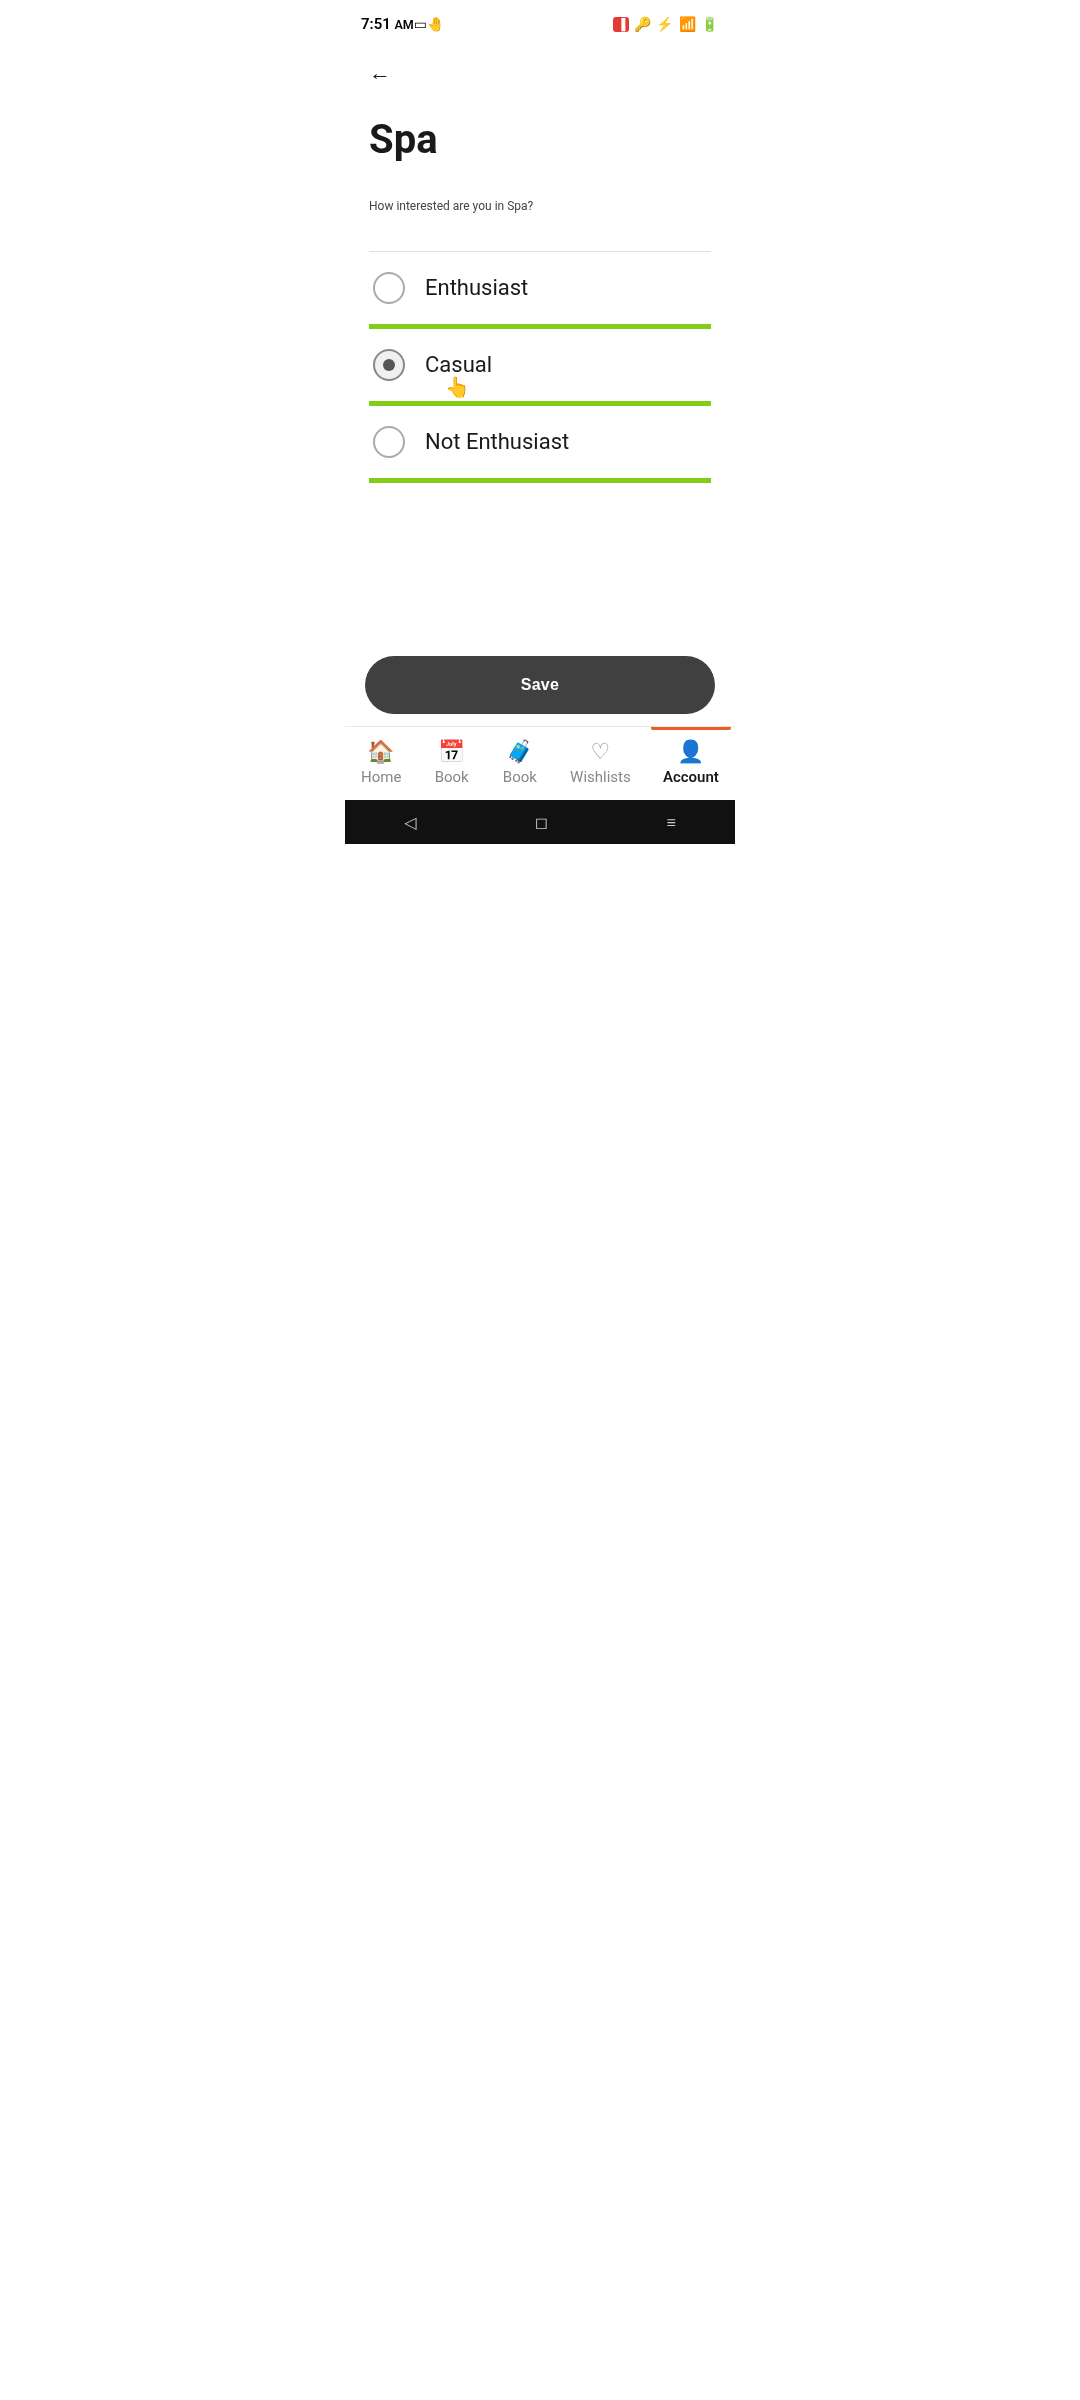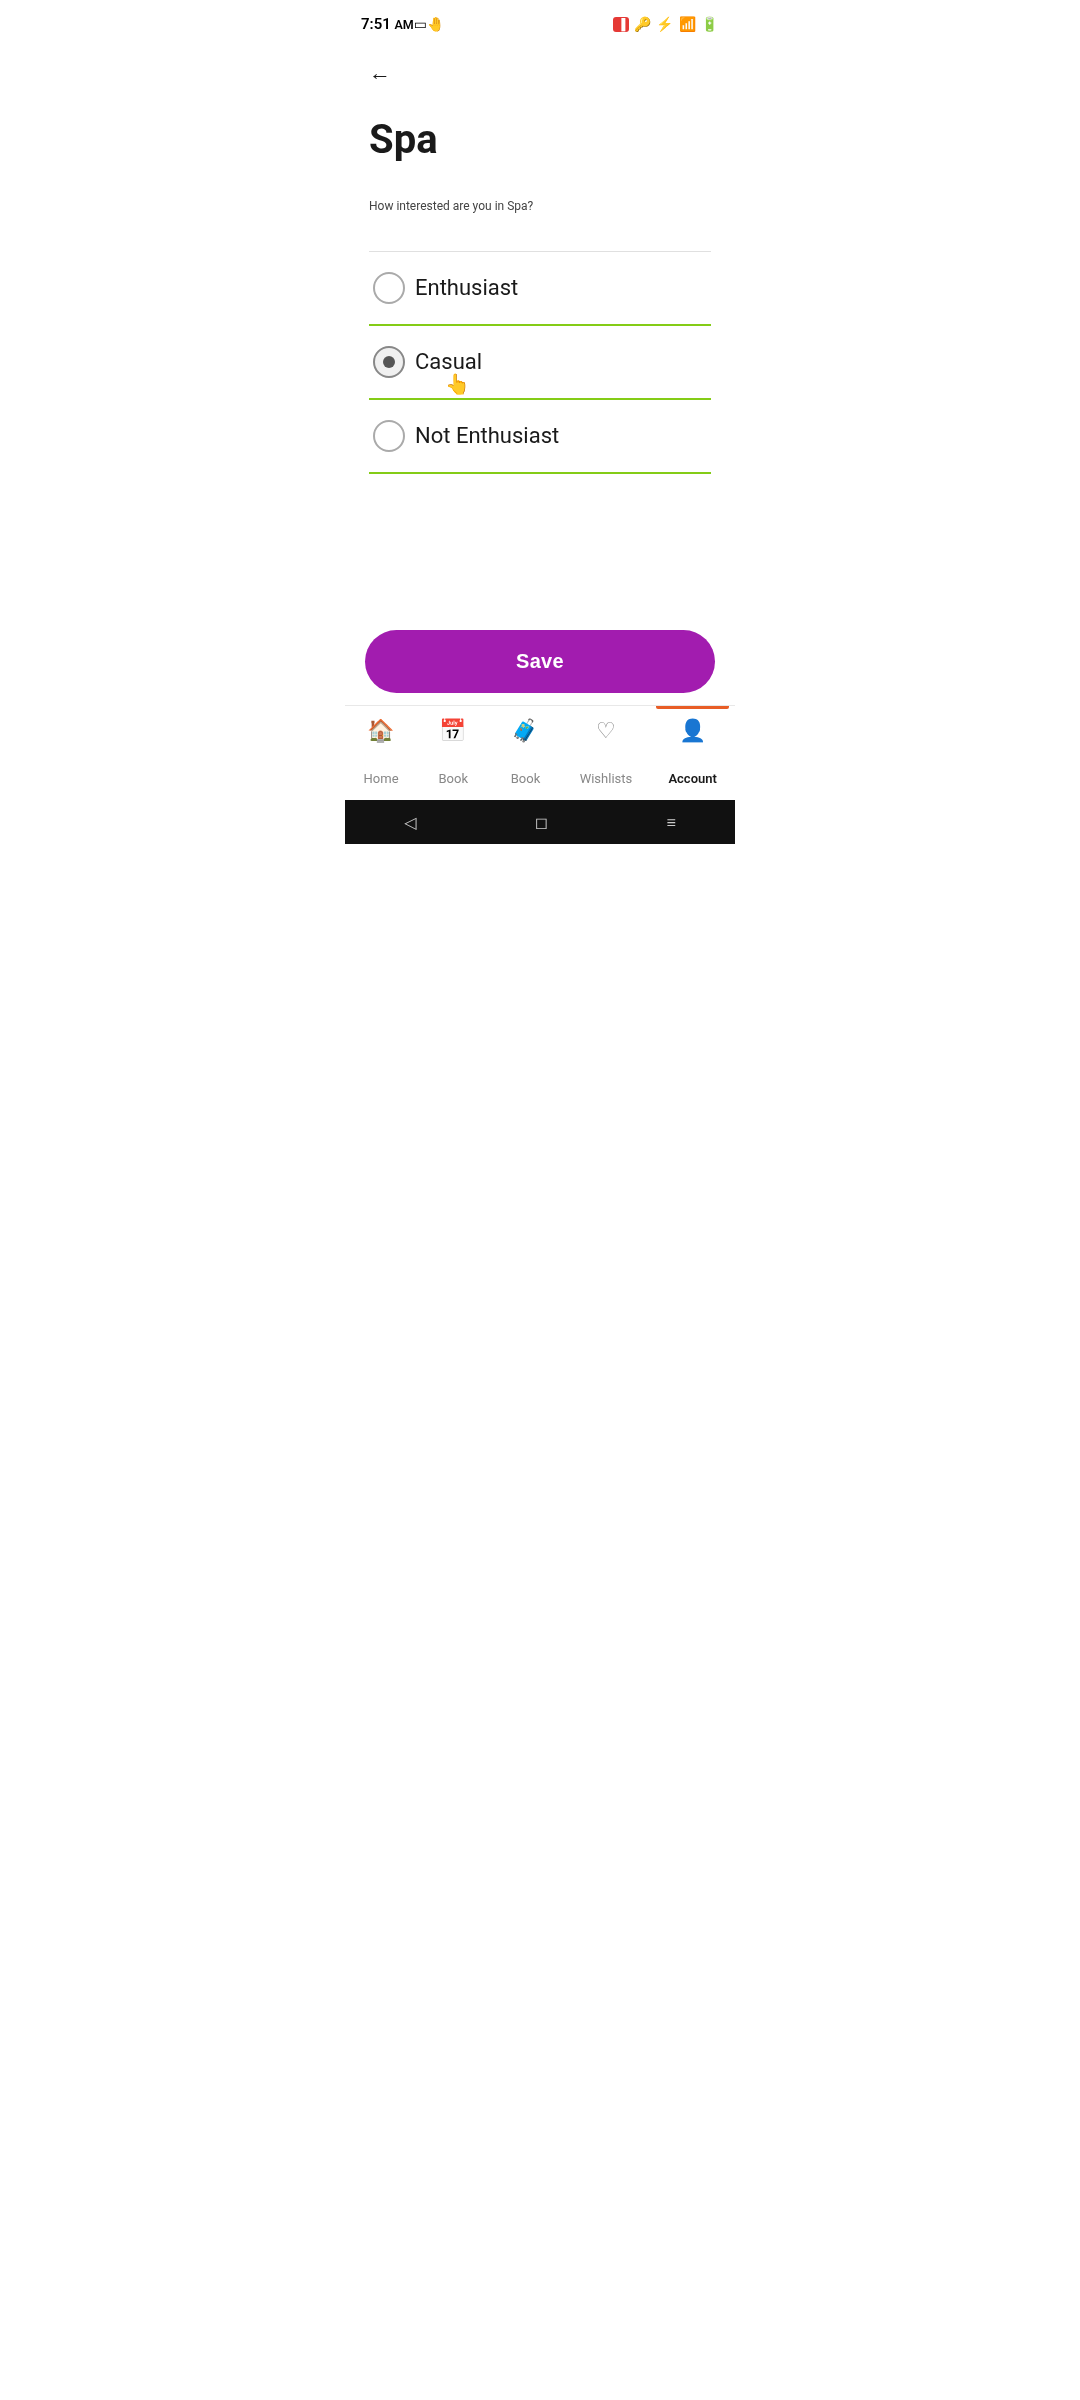--- a/index.html
+++ b/index.html
@@ -94,23 +94,23 @@
 
     
     .options-list {
       display: flex;
       flex-direction: column;
     }
 
     .option-item {
       display: flex;
       align-items: center;
-      gap: 10px;
+      gap: 20px;
       padding: 20px 4px;
-      border-bottom: 2px solid #84cc16;
+      border-bottom: 5px solid #84cc16;
       cursor: pointer;
     }
 
     .option-item:first-child {
       border-top: 1px solid #e0e0e0;
     }
 
     .radio-outer {
       width: 32px;
       height: 32px;
@@ -142,26 +142,26 @@
     }
 
     
     .save-section {
       padding: 16px 20px 12px 20px;
       background: #fff;
     }
 
     .save-button {
       width: 100%;
-      background: #a21caf;
+      background: #404040;
       color: #fff;
       border: none;
       border-radius: 32px;
       padding: 20px;
-      font-size: 20px;
+      font-size: 16px;
       font-weight: 600;
       cursor: pointer;
       letter-spacing: 0.3px;
     }
 
     
     .bottom-nav {
       display: flex;
       justify-content: space-around;
       align-items: center;
@@ -179,24 +179,23 @@
       padding: 4px 12px;
       min-width: 60px;
     }
 
     .nav-icon {
       font-size: 22px;
       color: #888;
     }
 
     .nav-label {
-      font-size: 13px;
+      font-size: 15px;
       color: #888;
       font-weight: 400;
-      margin-top: 24px;
     }
 
     .nav-item.active .nav-icon {
       color: #1a1a1a;
     }
 
     .nav-item.active .nav-label {
       color: #1a1a1a;
       font-weight: 600;
     }

